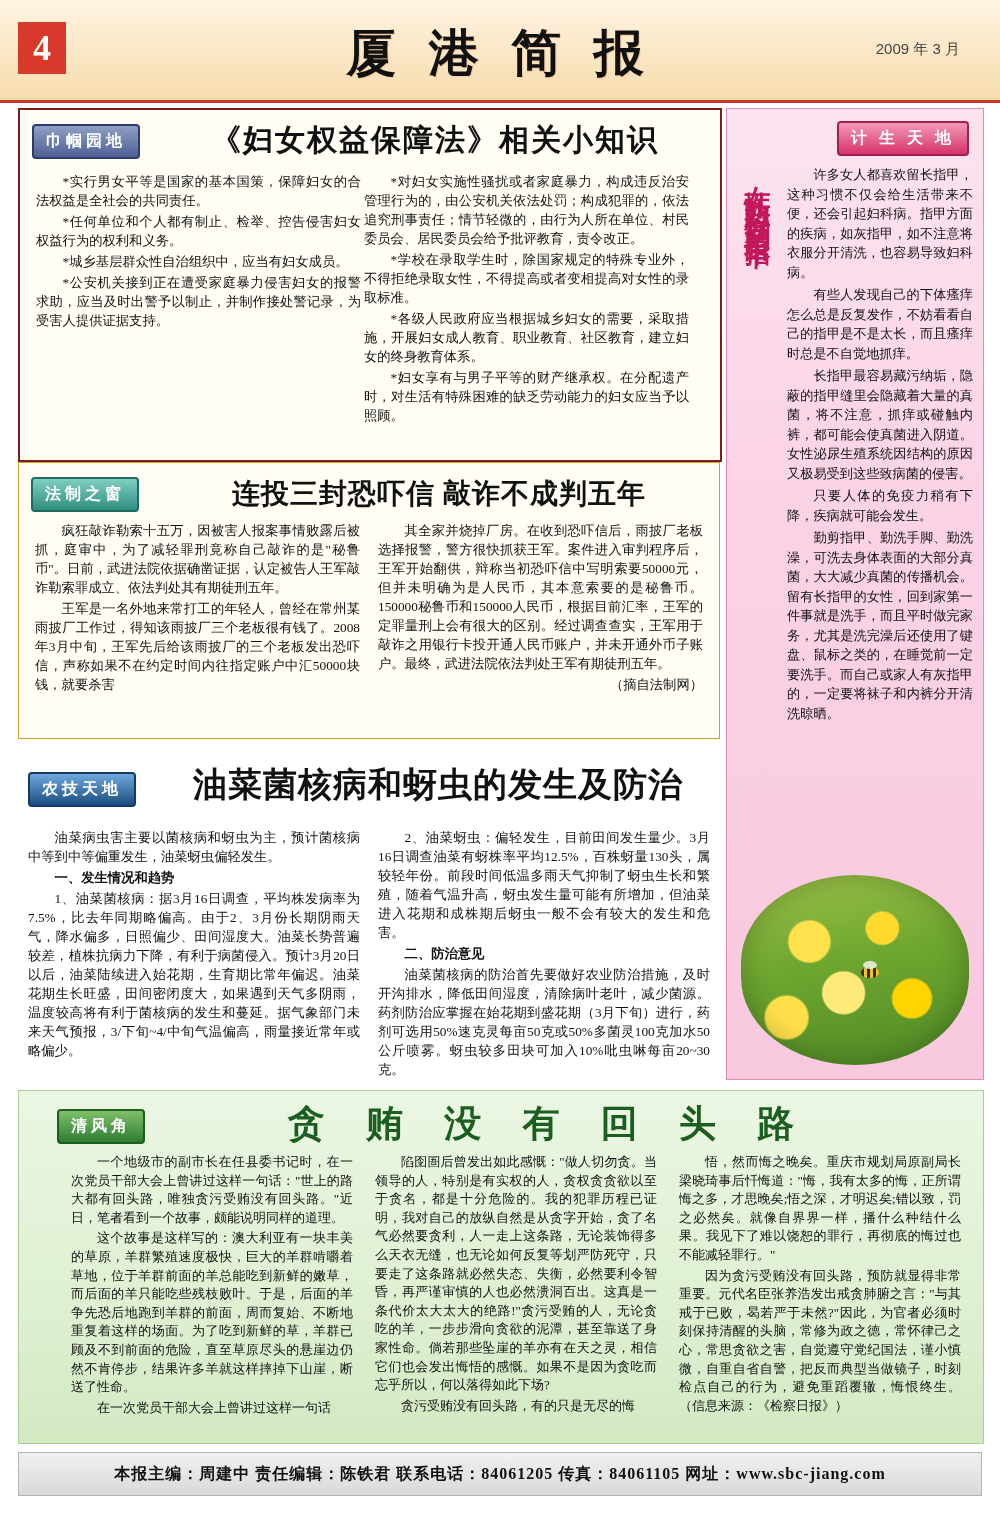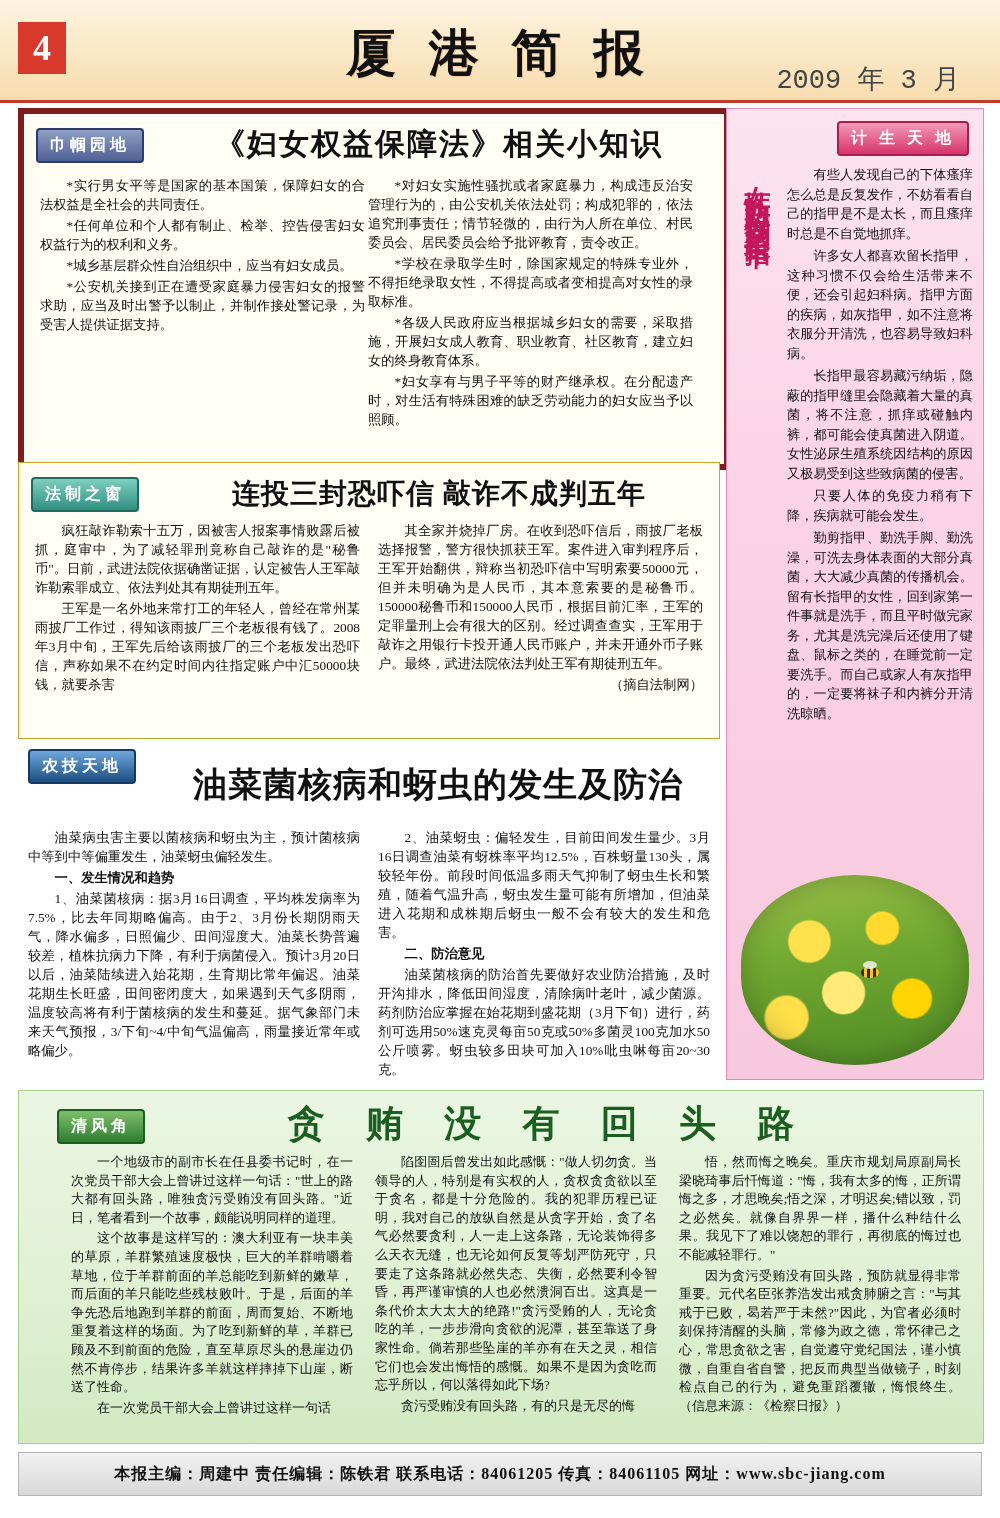--- a/index.html
+++ b/index.html
@@ -29,21 +29,21 @@
   }
   .mast-title{
     position:absolute;left:330px;top:24px;width:340px;height:58px;
     color:#d7392b;font-size:50px;font-weight:bold;letter-spacing:10px;
     font-family:"Liberation Serif",serif;
     text-align:center;line-height:58px;
     text-shadow:1px 1px 0 #f6c9a0;
   }
   .mast-date{
     position:absolute;right:40px;top:40px;
-    font-size:27px;color:#444;font-family:Liberation Mono, monospace;margin-top:21px;
+    font-size:15px;color:#444;font-family:Liberation Sans, sans-serif;
   }
   
   .sec-tag{
     display:inline-block;
     background:linear-gradient(180deg,#8e9ec4,#4f6194);
     color:#fff;font-size:16px;font-weight:bold;letter-spacing:4px;
     padding:5px 12px;border-radius:4px;border:2px solid #2d3c68;
     font-family:"Liberation Serif",serif;
   }
   .sec-tag.green{background:linear-gradient(180deg,#7fbf6a,#2e7d32);border-color:#1b5e20;}
@@ -57,21 +57,21 @@
   .body-col{
     font-family:"Liberation Serif",serif;
     font-size:13.3px;line-height:19px;color:#111;
     text-align:justify;
   }
   .body-col p{margin:0 0 2px 0;text-indent:2em;}
 
   
   .b1{
     position:absolute;left:18px;top:108px;width:700px;height:350px;
-    border:6px solid #7f1d1d;background:#fffdf4;
+    border:2px solid #7f1d1d;background:#fffdf4;
   }
   .b1-tagwrap{position:absolute;left:12px;top:14px;}
   .b1-title{
     position:absolute;left:140px;top:10px;width:550px;text-align:center;
     font-size:30px;letter-spacing:2px;
   }
   .b1-cols{position:absolute;left:16px;top:62px;width:668px;display:flex;gap:3px;}
   .b1-cols > div{width:325px;}
 
   
@@ -82,21 +82,21 @@
   .b2-tagwrap{position:absolute;left:12px;top:14px;}
   .b2-title{
     position:absolute;left:160px;top:12px;width:520px;text-align:center;
     font-size:28px;letter-spacing:1px;
   }
   .b2-cols{position:absolute;left:16px;top:58px;width:668px;display:flex;gap:18px;}
   .b2-cols > div{width:325px;}
 
   
   .b3{position:absolute;left:18px;top:748px;width:700px;height:330px;}
-  .b3-tagwrap{position:absolute;left:10px;top:1px;}
+  .b3-tagwrap{position:absolute;left:10px;top:24px;}
   .b3-title{
     position:absolute;left:150px;top:14px;width:540px;text-align:center;
     font-size:34px;letter-spacing:1px;
   }
   .b3-cols{position:absolute;left:10px;top:52px;width:682px;display:flex;gap:18px;margin-top:28px;}
   .b3-cols > div{width:332px;}
   .b3-cols .sub{font-weight:bold;text-indent:2em;}
 
   
   .rcol{
@@ -232,22 +232,22 @@
       </div>
     </div>
   </div>
 
   <div class="rcol">
     <div class="rcol-tagwrap">
       <span class="sec-tag pink">计 生 天 地</span>
     </div>
     <div class="vert-title">女性防妇科病别留长指甲</div>
     <div class="rcol-body">
+      <p>许多女人都喜欢留长指甲，这种习惯不仅会给生活带来不便，还会引起妇科病。指甲方面的疾病，如灰指甲，如不注意将衣服分开清洗，也容易导致妇科病。</p>
       <p>有些人发现自己的下体瘙痒怎么总是反复发作，不妨看看自己的指甲是不是太长，而且瘙痒时总是不自觉地抓痒。</p>
-      <p>许多女人都喜欢留长指甲，这种习惯不仅会给生活带来不便，还会引起妇科病。指甲方面的疾病，如灰指甲，如不注意将衣服分开清洗，也容易导致妇科病。</p>
       <p>长指甲最容易藏污纳垢，隐蔽的指甲缝里会隐藏着大量的真菌，将不注意，抓痒或碰触内裤，都可能会使真菌进入阴道。女性泌尿生殖系统因结构的原因又极易受到这些致病菌的侵害。</p>
       <p>只要人体的免疫力稍有下降，疾病就可能会发生。</p>
       <p>勤剪指甲、勤洗手脚、勤洗澡，可洗去身体表面的大部分真菌，大大减少真菌的传播机会。留有长指甲的女性，回到家第一件事就是洗手，而且平时做完家务，尤其是洗完澡后还使用了键盘、鼠标之类的，在睡觉前一定要洗手。而自己或家人有灰指甲的，一定要将袜子和内裤分开清洗晾晒。</p>
     </div>
     <div class="flower">
       <div class="bee"></div>
     </div>
   </div>
 
   <div class="b4">

